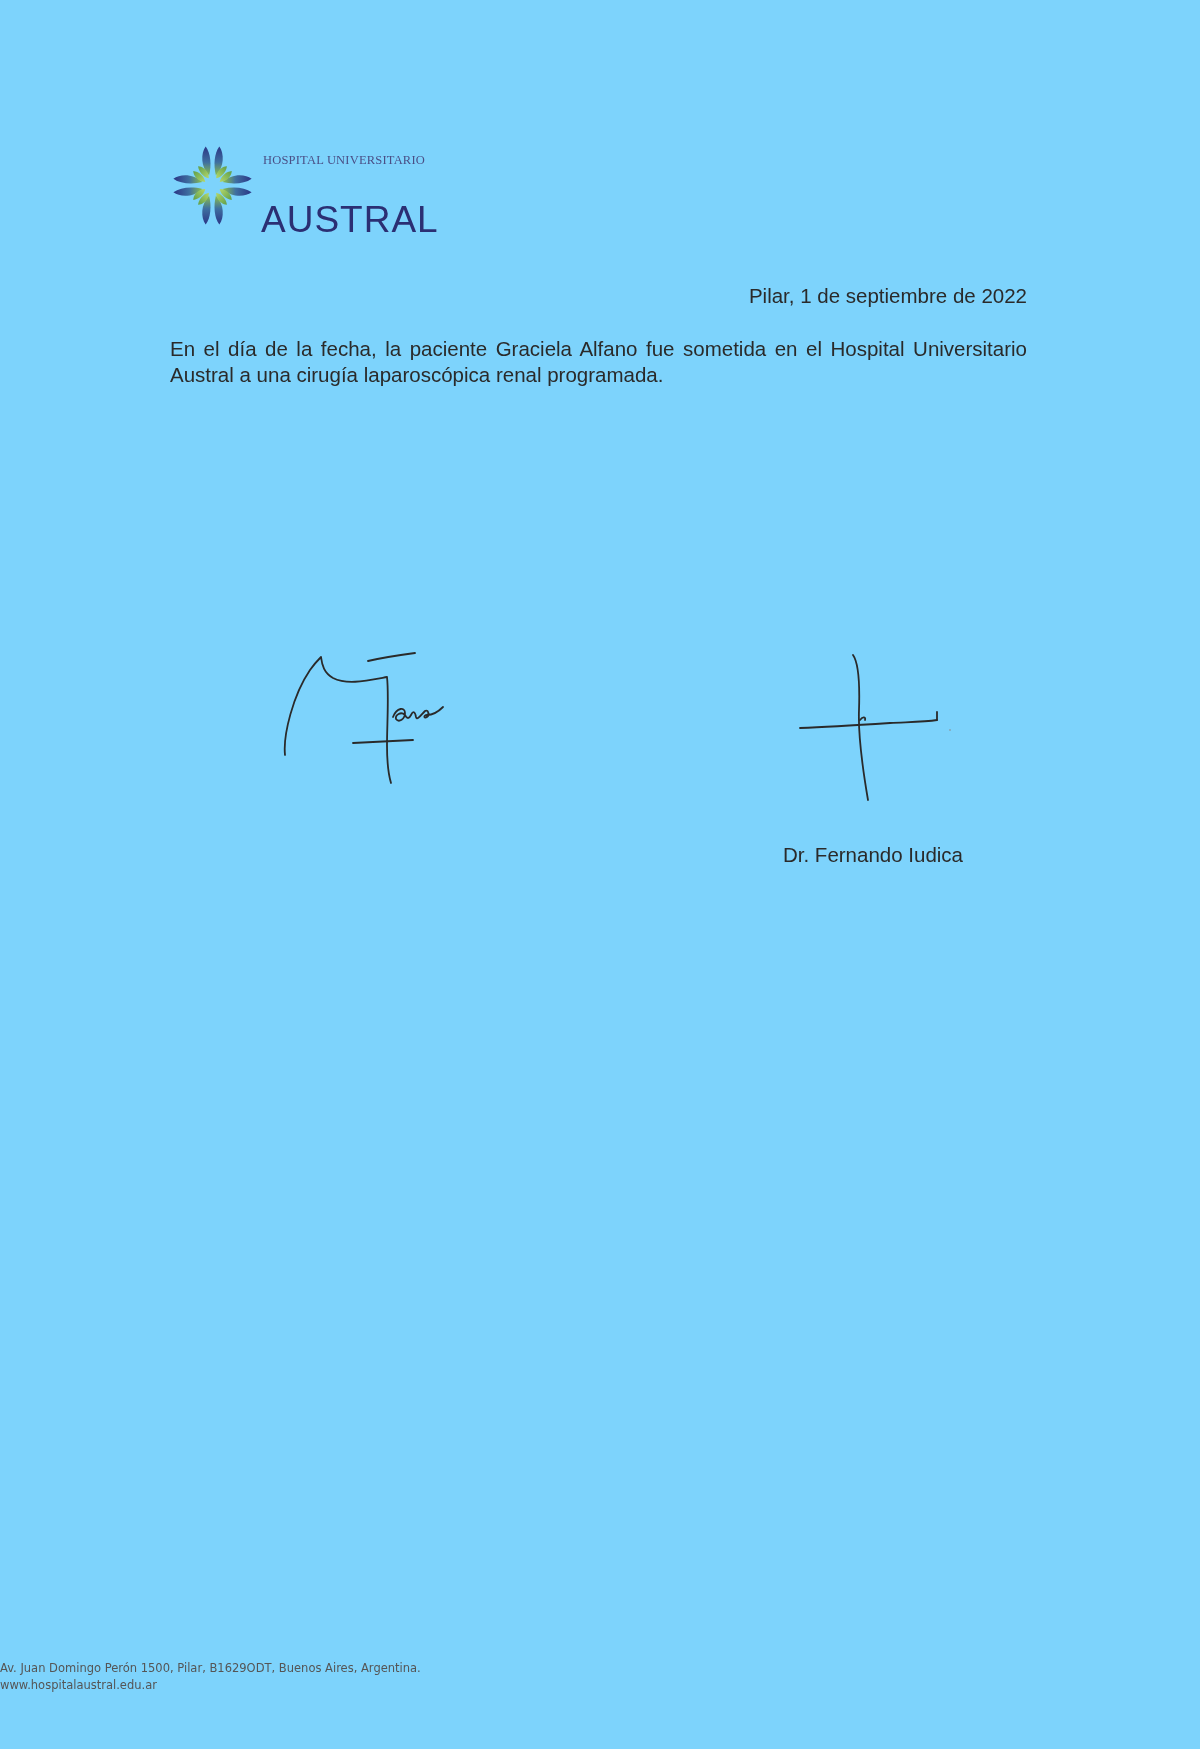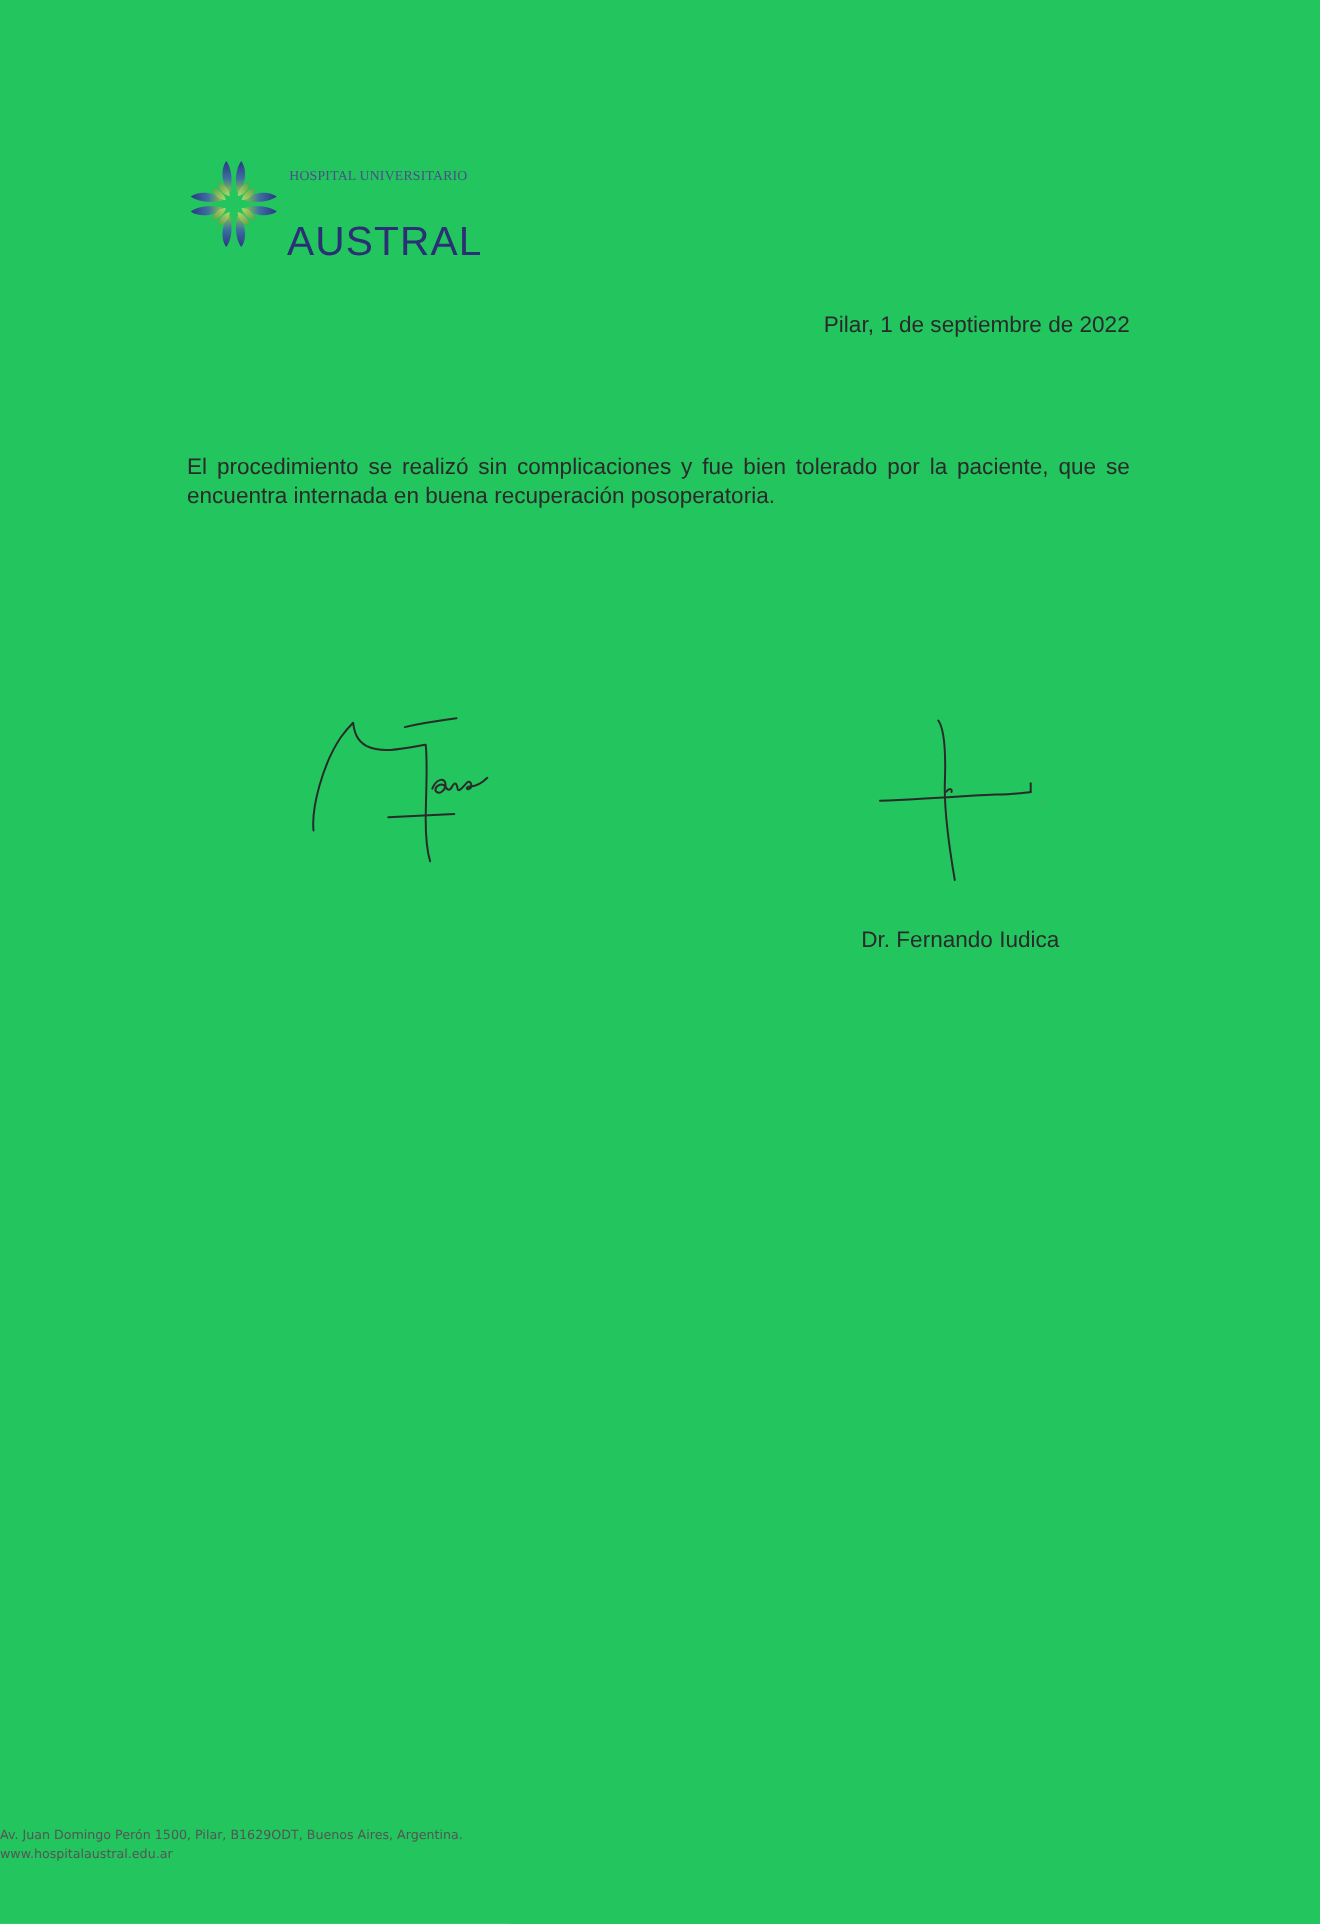--- a/index.html
+++ b/index.html
@@ -13,21 +13,21 @@
       position: relative;
       overflow: hidden;
       font-family: "Liberation Sans", sans-serif;
       color: #1f1f1f;
     }
     .page {
       position: absolute;
       left: 0; top: 0;
       width: 1200px;
       height: 1749px;
-      background: #22c55e;
+      background: #7dd3fc;
     }
     
     .logo {
       position: absolute;
       left: 170px;
       top: 143px;
       width: 280px;
       height: 85px;
     }
     .logo-mark {
@@ -168,21 +168,21 @@
             <path d="M 3 -9 C 9 -15 8 -24 4 -28 C 0 -23 -1 -15 3 -9 Z"></path>
           </g>
       </g>
     </svg>
     <div class="logo-subtitle">HOSPITAL UNIVERSITARIO</div>
     <div class="logo-title">AUSTRAL</div>
   </div>
 
   <div class="date">Pilar, 1 de septiembre de 2022</div>
 
-  <p class="body-text para-2">El procedimiento se realizó sin complicaciones y fue bien tolerado por la paciente, que se encuentra internada en buena recuperación posoperatoria.</p>
+  <p class="body-text para-1">En el día de la fecha, la paciente Graciela Alfano fue sometida en el Hospital Universitario Austral a una cirugía laparoscópica renal programada.</p>
 
   <svg class="signature sig-1" viewBox="0 0 180 150" xmlns="http://www.w3.org/2000/svg">
     <g fill="none" stroke="#2a2a2a" stroke-width="1.8" stroke-linecap="round" stroke-linejoin="round">
 
       <path d="M 10 110 C 8 90 18 50 35 25 C 40 18 44 14 46 12 C 47 20 49 28 58 33 C 72 40 90 36 112 32 C 114 50 112 80 112 100 C 112 115 113 128 116 138"></path>
 
       <path d="M 93 16 C 110 12 125 10 140 8"></path>
 
       <path d="M 78 98 C 95 97 115 96 138 95"></path>
 

